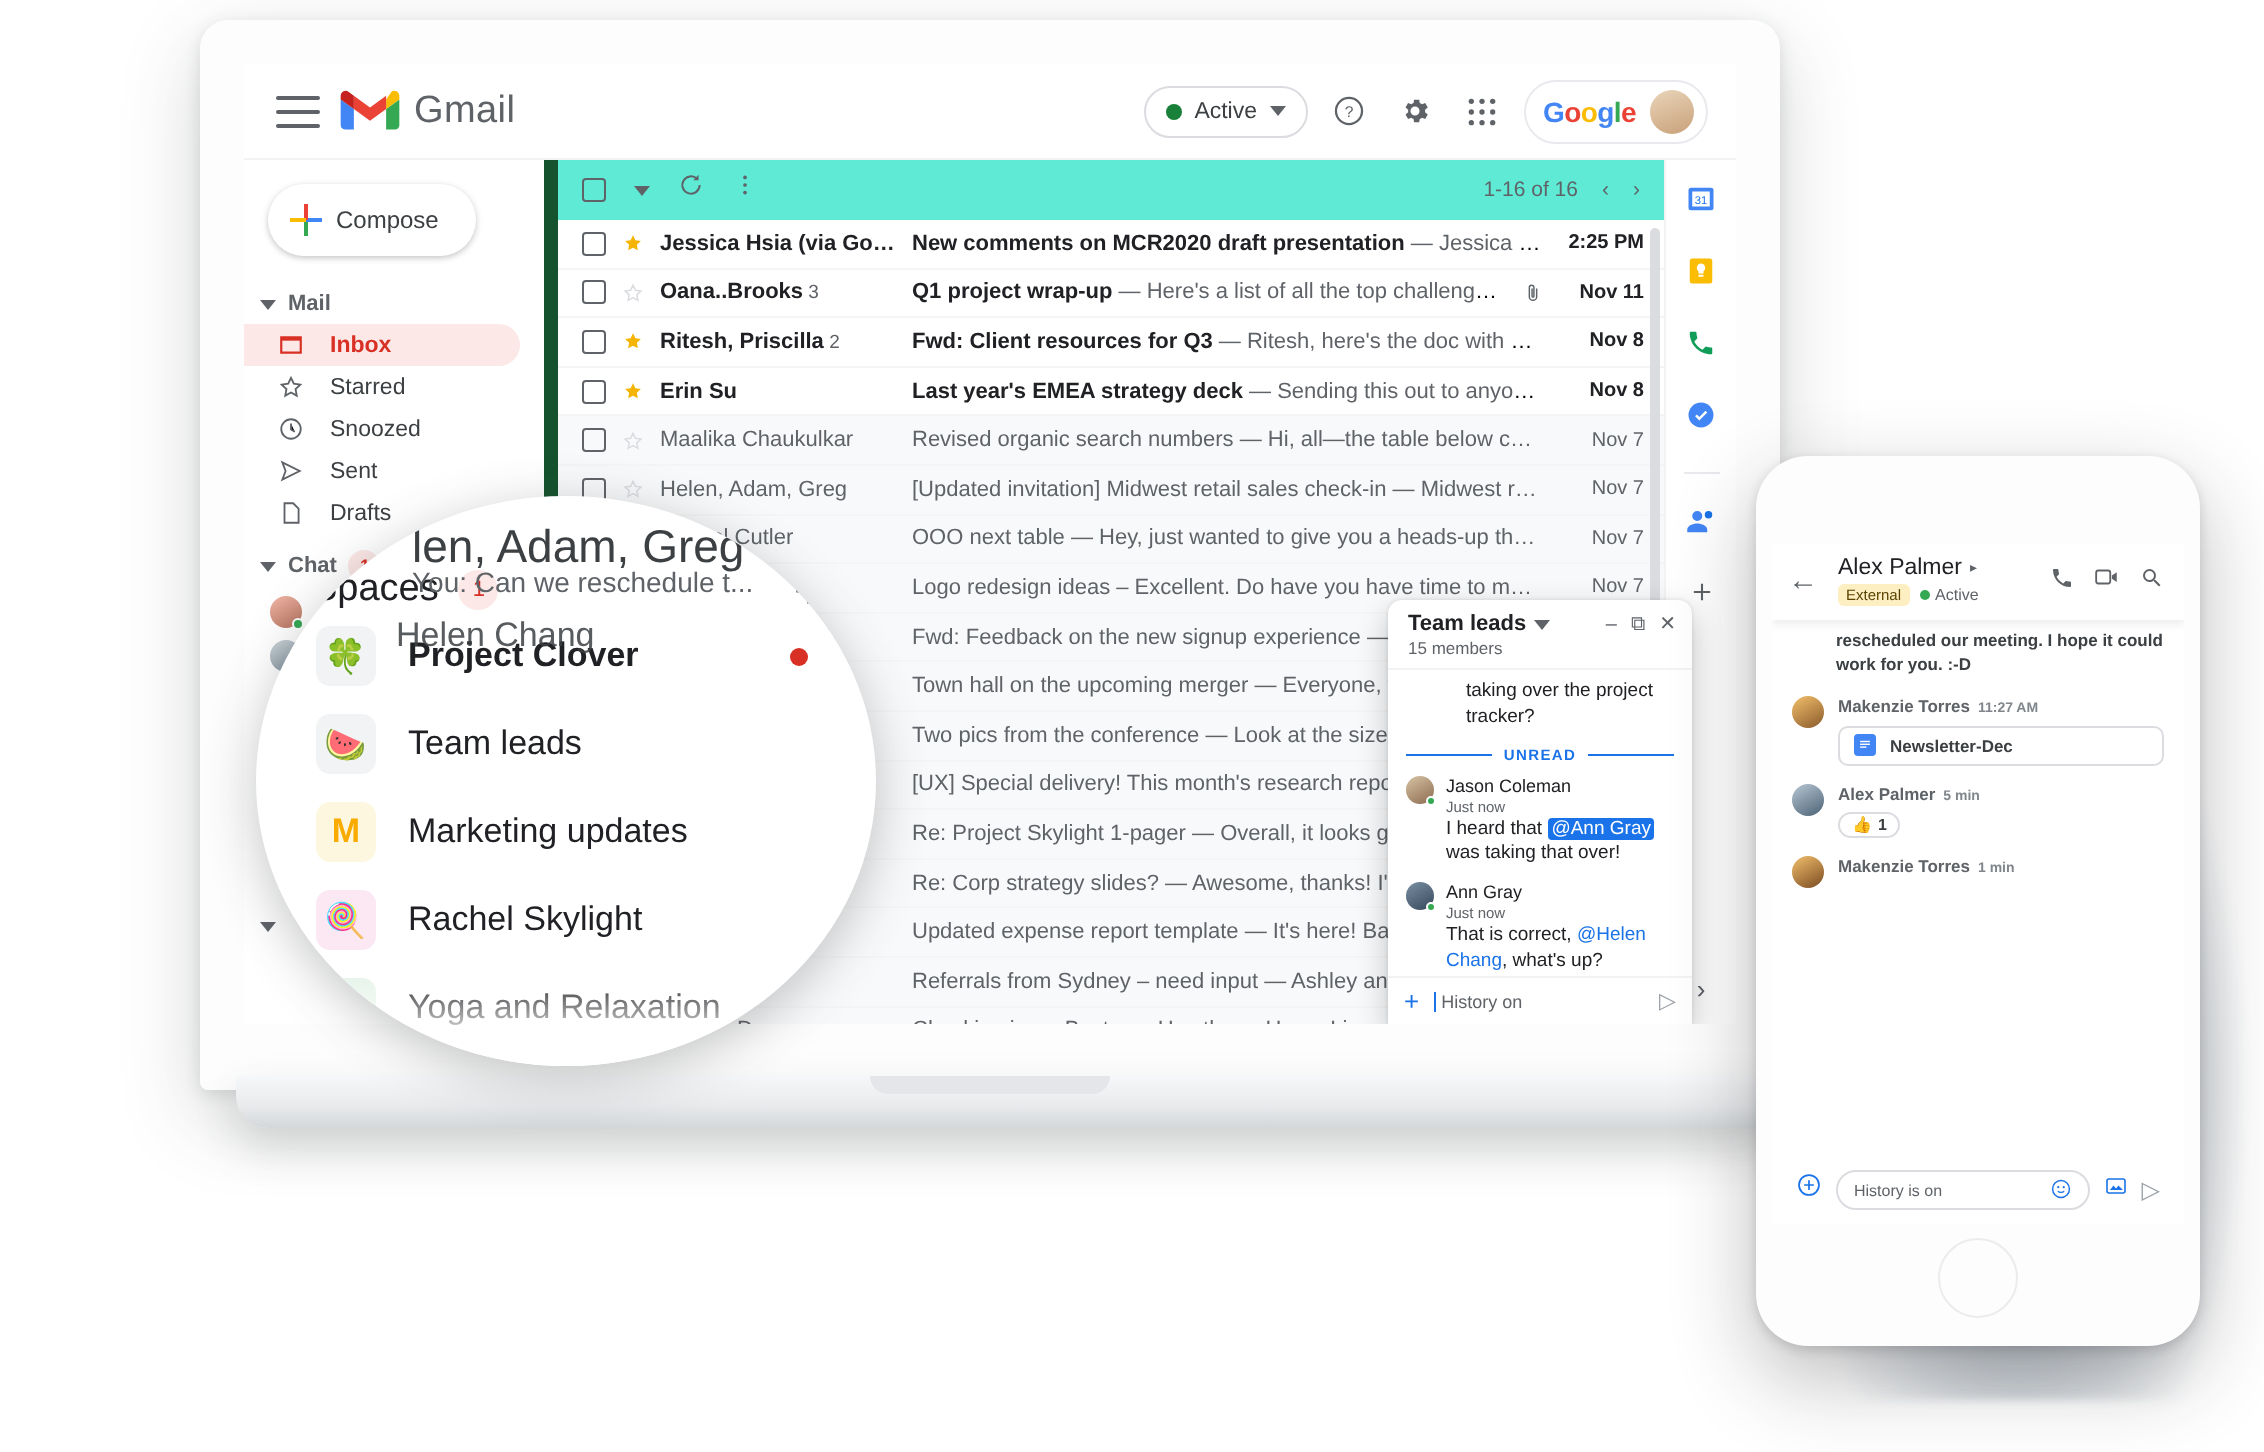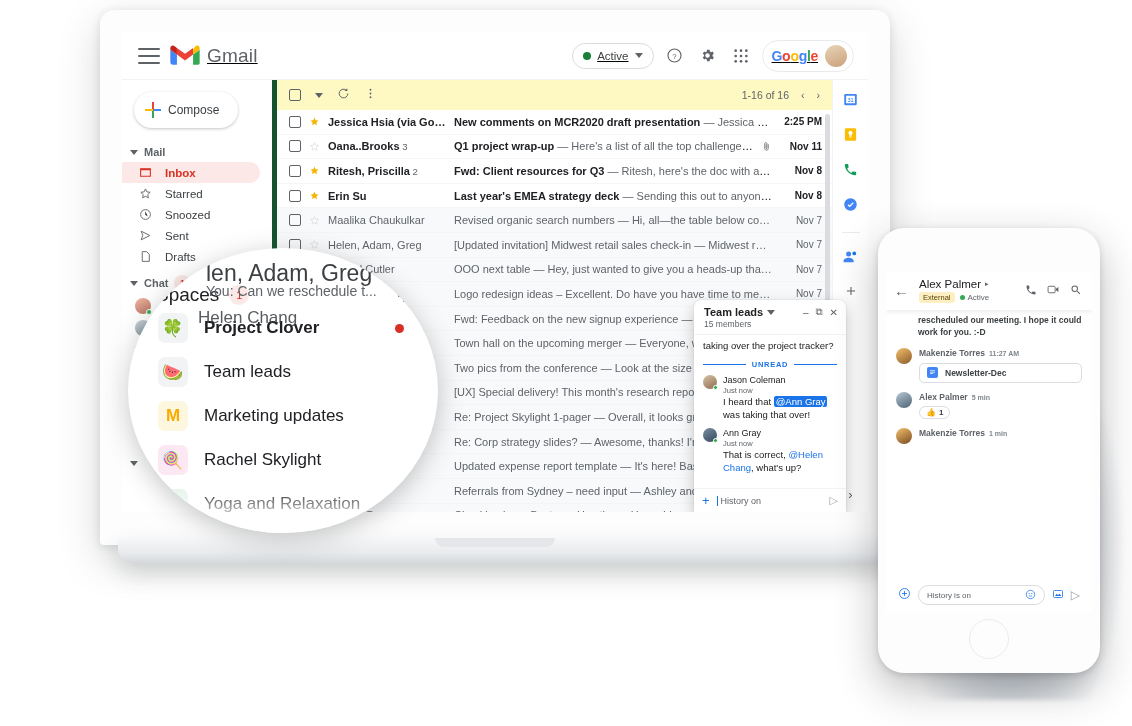--- a/index.html
+++ b/index.html
@@ -33,21 +33,21 @@
     box-shadow: 0 10px 22px rgba(60,64,67,.18);
   }
   #laptop-notch {
     position: absolute; left: 50%; top: 528px; transform: translateX(-50%);
     width: 120px; height: 9px; background: #e4e6e9; border-radius: 0 0 9px 9px;
   }
 
   
   .gm-header {
     height: 48px; display: flex; align-items: center;
-    background: #fff; border-bottom: 1px solid #f1f3f4; padding: 0 10px; text-decoration: underline;
+    background: #fff; border-bottom: 1px solid #f1f3f4; padding: 0 10px;
   }
   .hamburger { width: 22px; height: 16px; margin: 0 10px 0 6px; display:flex; flex-direction:column; justify-content:space-between; cursor:pointer;}
   .hamburger i { display:block; height:2px; background:#5f6368; border-radius:1px; }
   .gm-logo { display:flex; align-items:center; gap:7px; }
   .gm-logo .m { width: 30px; height: 22px; position: relative; }
   .gm-logo .m svg { width: 30px; height: 22px; display:block; }
   .gm-logo .word { font-size: 19px; color:#5f6368; letter-spacing:.2px; }
 
   .searchbox {
     margin-left: 28px; width: 340px; height: 32px;
@@ -105,21 +105,21 @@
   .nav-ic { width:14px;height:14px;flex:none;display:flex;align-items:center;justify-content:center;}
   .badge-pill {
     min-width:16px;height:16px;border-radius:8px;background:#fce8e6;color:#d93025;
     font-size:9px;display:flex;align-items:center;justify-content:center;padding:0 4px;font-weight:bold;
   }
   .chat-row { height:22px; display:flex; align-items:center; gap:9px; padding-left:13px; font-size:11px; color:#3c4043;}
   .chat-av { width:16px;height:16px;border-radius:50%;position:relative;flex:none;}
   .chat-av .pres{position:absolute;right:-1px;bottom:-1px;width:6px;height:6px;border-radius:50%;background:#34a853;border:1.4px solid #fff;}
 
   
-  .gm-list { flex:1; background:#fef9c3; border-left:5px solid #14532d; position:relative; overflow:hidden;}
+  .gm-list { flex:1; background:#5eead4; border-left:7px solid #14532d; position:relative; overflow:hidden;}
   .list-toolbar { height:30px; display:flex; align-items:center; gap:14px; padding: 0 12px; }
   .cbx { width:12px;height:12px;border:1.6px solid #5f6368;border-radius:2px; }
   .tb-right { margin-left:auto; display:flex; align-items:center; gap:12px; font-size:10.5px; color:#5f6368;}
   .row {
     height: 24.6px; display:flex; align-items:center; gap:8px; padding:0 10px 0 12px;
     border-bottom:1px solid #f5f5f5; font-size:11px; cursor:pointer;
   }
   .row.unread { background:#fff; }
   .row.read { background:#f8f9fa; color:#5f6368; }
   .row .star { width:11px;height:11px; flex:none;}
@@ -153,21 +153,21 @@
     background:#fff; border-radius: 7px 7px 0 0;
     box-shadow: 0 0 2px rgba(0,0,0,.12), 0 6px 16px rgba(0,0,0,.22);
     overflow:hidden; display:flex; flex-direction:column;
   }
   .cp-head { padding:6px 8px 5px 10px; border-bottom:1px solid #f1f3f4; }
   .cp-title-row { display:flex; align-items:center; gap:4px; }
   .cp-title { font-size:11px; color:#202124; font-weight:bold;}
   .cp-actions { margin-left:auto; display:flex; align-items:center; gap:7px; color:#5f6368; font-size:10px;}
   .cp-sub { font-size:8.5px; color:#5f6368; margin-top:1px;}
   .cp-body { flex:1; padding:5px 9px; overflow:hidden; font-size:9.5px; color:#202124;}
-  .cp-prev { margin-left:0; line-height:1.35; }
+  .cp-prev { margin-left:30px; line-height:1.35; }
   .unread-div { display:flex; align-items:center; gap:6px; margin:7px 0 6px;}
   .unread-div i { flex:1; height:1px; background:#1a73e8; display:block;}
   .unread-div span { color:#1a73e8; font-size:7.5px; font-weight:bold; letter-spacing:.7px;}
   .msg { display:flex; gap:6px; margin-bottom:7px; }
   .msg-av { width:14px;height:14px;border-radius:50%;flex:none;position:relative;}
   .msg-av .pres{position:absolute;right:-1px;bottom:-1px;width:5px;height:5px;border-radius:50%;background:#34a853;border:1.2px solid #fff;}
   .msg-name { font-size:9px; color:#202124; }
   .msg-time { font-size:7.5px; color:#5f6368; margin-top:1px;}
   .msg-text { font-size:9.5px; line-height:1.35; margin-top:1px;}
   .mention-hl { background:#1a73e8; color:#fff; border-radius:2px; padding:0 2px;}

